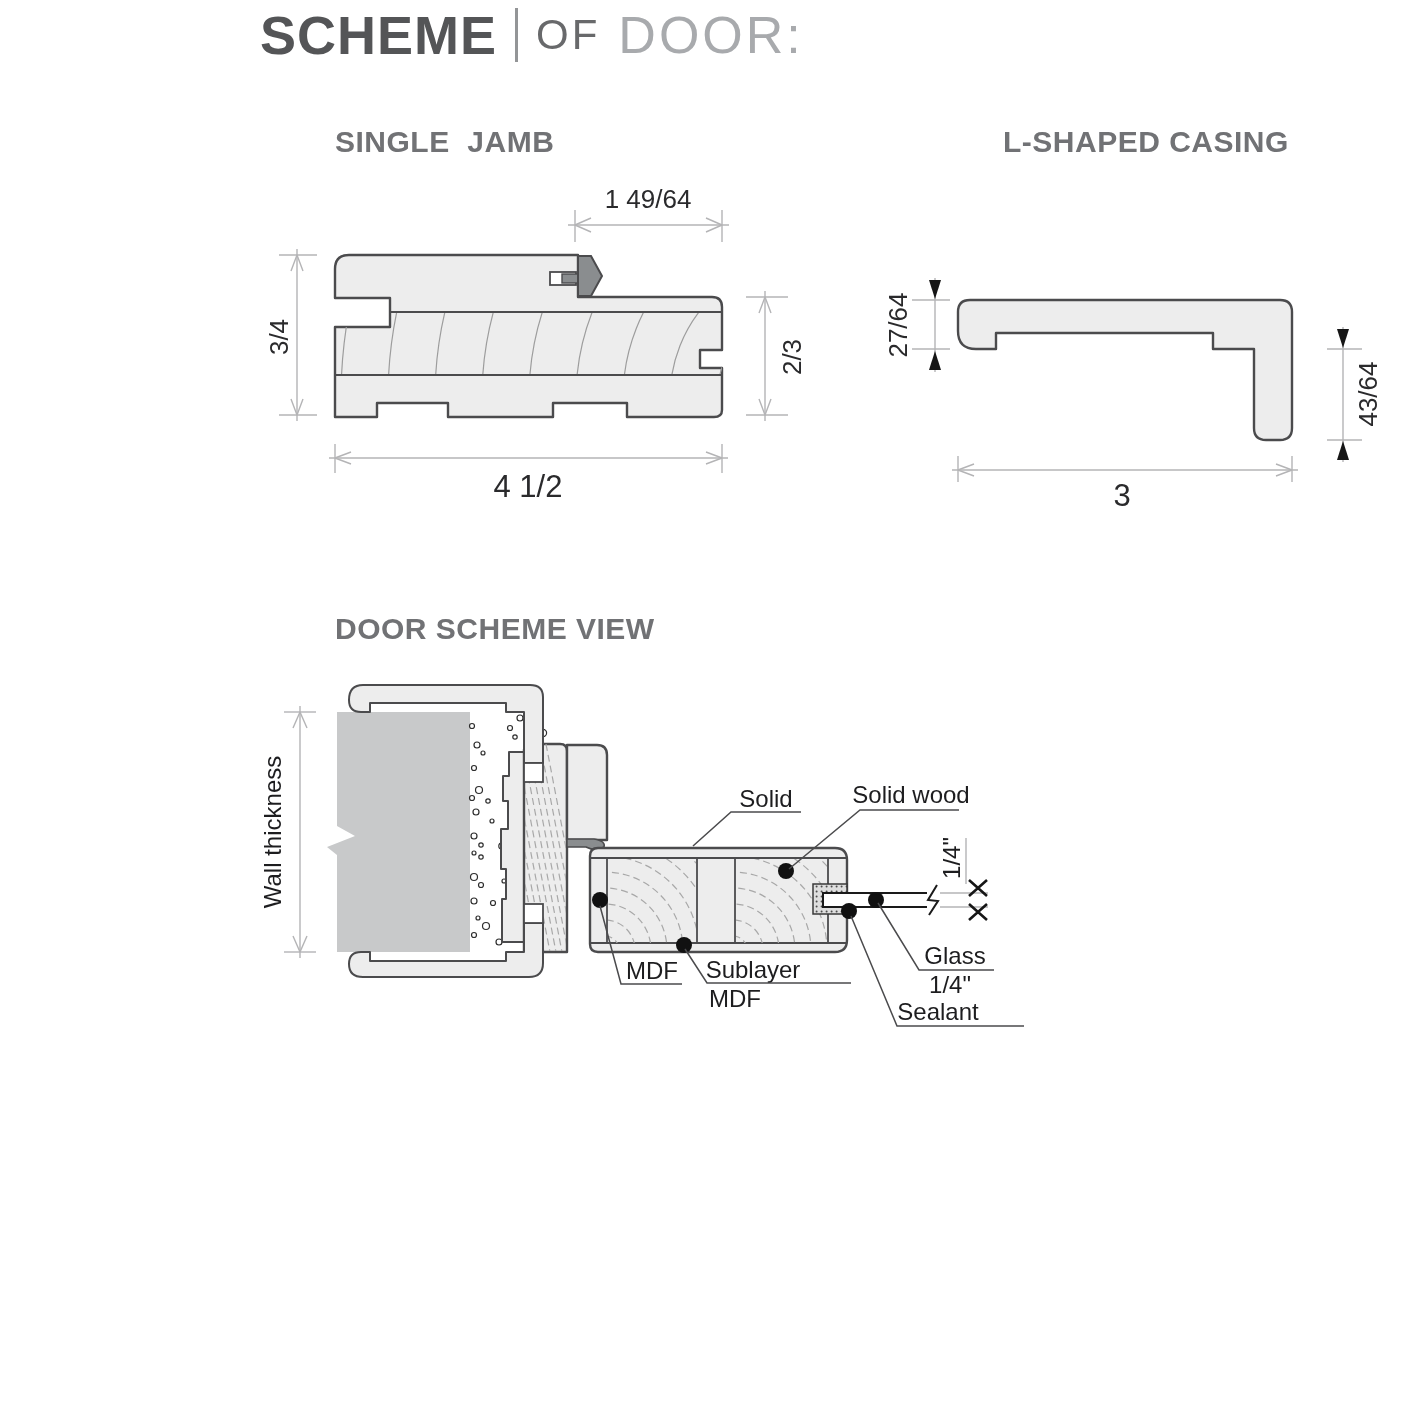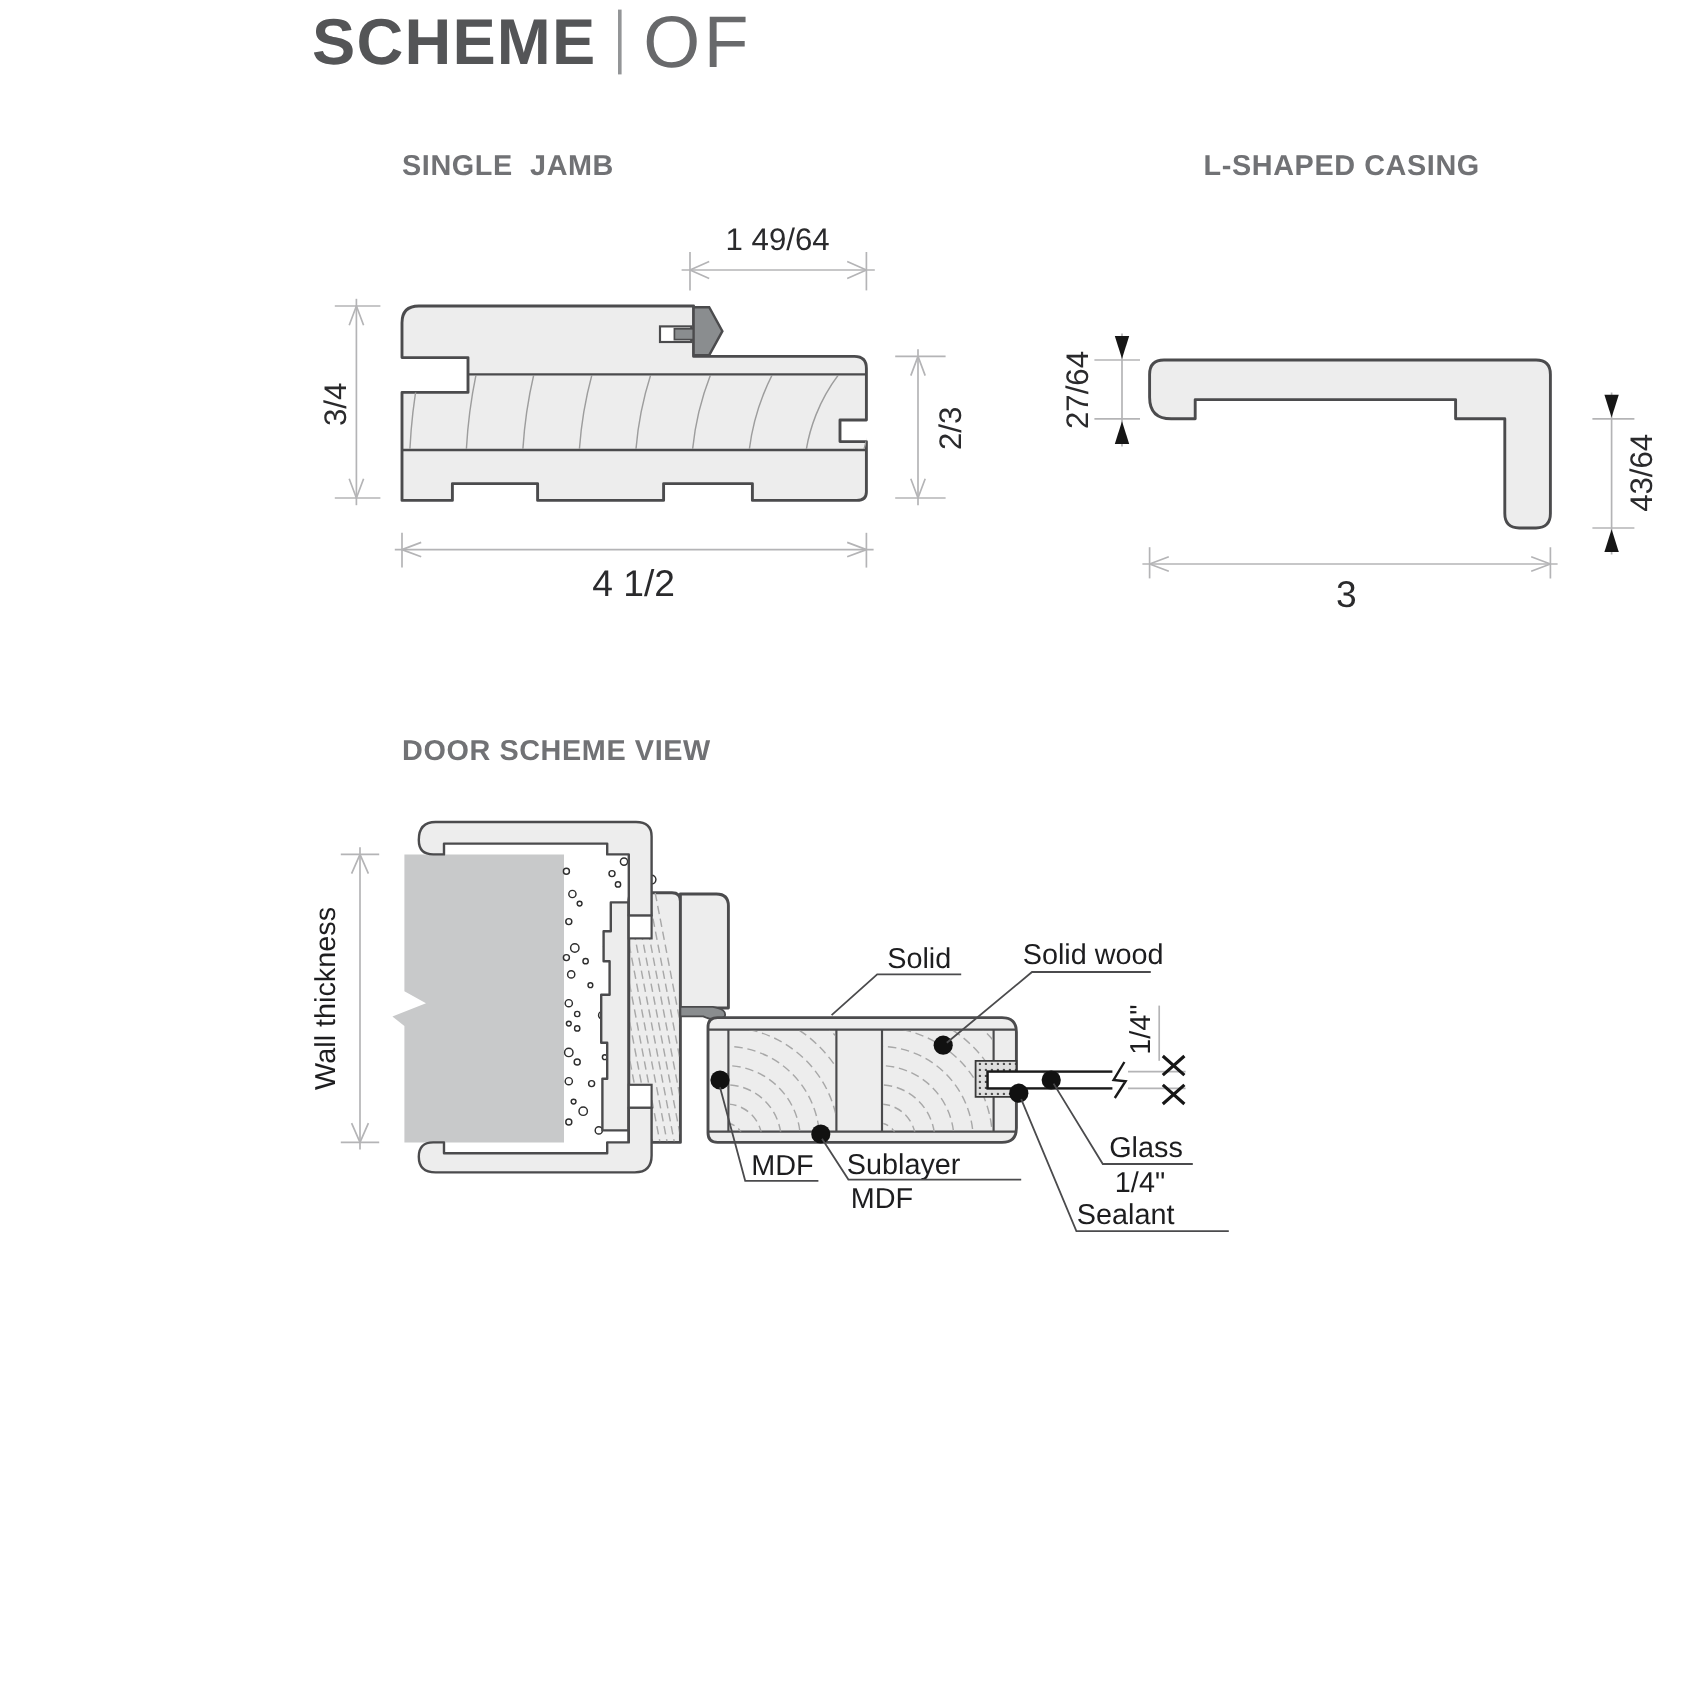--- a/index.html
+++ b/index.html
@@ -1,23 +1,23 @@
 <!DOCTYPE html>
 <html><head>
 <meta charset="utf-8">
 <style>
   html,body{margin:0;padding:0;background:#ffffff;}
   body{width:1401px;height:1405px;position:relative;font-family:"Liberation Sans",sans-serif;}
   .stage{position:absolute;left:0;top:0;width:1401px;height:1180px;text-decoration:underline;}
   .title-row{position:absolute;left:260px;top:0px;display:flex;align-items:center;gap:18px;height:70px;}
   .title-primary{font-size:54px;font-weight:700;color:#545557;letter-spacing:1px;}
   .title-divider{width:3px;height:54px;background:#939597;}
-  .title-of{font-size:61px;font-weight:400;color:#68696b;letter-spacing:3px;}
+  .title-of{font-size:42px;font-weight:400;color:#68696b;letter-spacing:3px;}
   .title-door{font-size:52px;font-weight:400;color:#a8aaad;letter-spacing:3px;}
-  .heading{position:absolute;font-size:24px;font-weight:700;color:#717275;letter-spacing:0.5px;white-space:pre;}
+  .heading{position:absolute;font-size:30px;font-weight:700;color:#717275;letter-spacing:0.5px;white-space:pre;}
   #h-jamb{left:335px;top:125px;}
   #h-casing{left:955px;top:125px;margin-left:48px;}
   #h-cutaway{left:335px;top:612px;}
   svg{position:absolute;left:0;top:0;}
   .outline{fill:#ededed;stroke:#4b4b4d;stroke-width:2.4;stroke-linejoin:round;}
   .outline-thin{fill:#ededed;stroke:#4b4b4d;stroke-width:2;stroke-linejoin:round;}
   .grain{fill:none;stroke:#9d9d9d;stroke-width:1.2;}
   .grain-d{fill:none;stroke:#a8a8a8;stroke-width:1.2;stroke-dasharray:7 4;}
   .dimline{stroke:#b4b4b6;stroke-width:1.4;fill:none;}
   .leader{stroke:#4b4b4d;stroke-width:1.5;fill:none;}
@@ -30,20 +30,21 @@
 </style>
 </head>
 <body>
 
 <div class="stage">
 
   <div class="title-row">
     <span class="title-primary">SCHEME</span>
     <span class="title-divider"></span>
     <span class="title-of">OF</span>
+    <span class="title-door">DOOR:</span>
   </div>
 
   <div class="heading" id="h-jamb">SINGLE  JAMB</div>
   <div class="heading" id="h-casing">L-SHAPED CASING</div>
   <div class="heading" id="h-cutaway">DOOR SCHEME VIEW</div>
 
   <svg width="1401" height="1405" viewBox="0 0 1401 1405">
     <defs>
       <clipPath id="clipJambBand">
         <path d="M335 327 H390 V313 H722 V374 H335 Z"></path>

